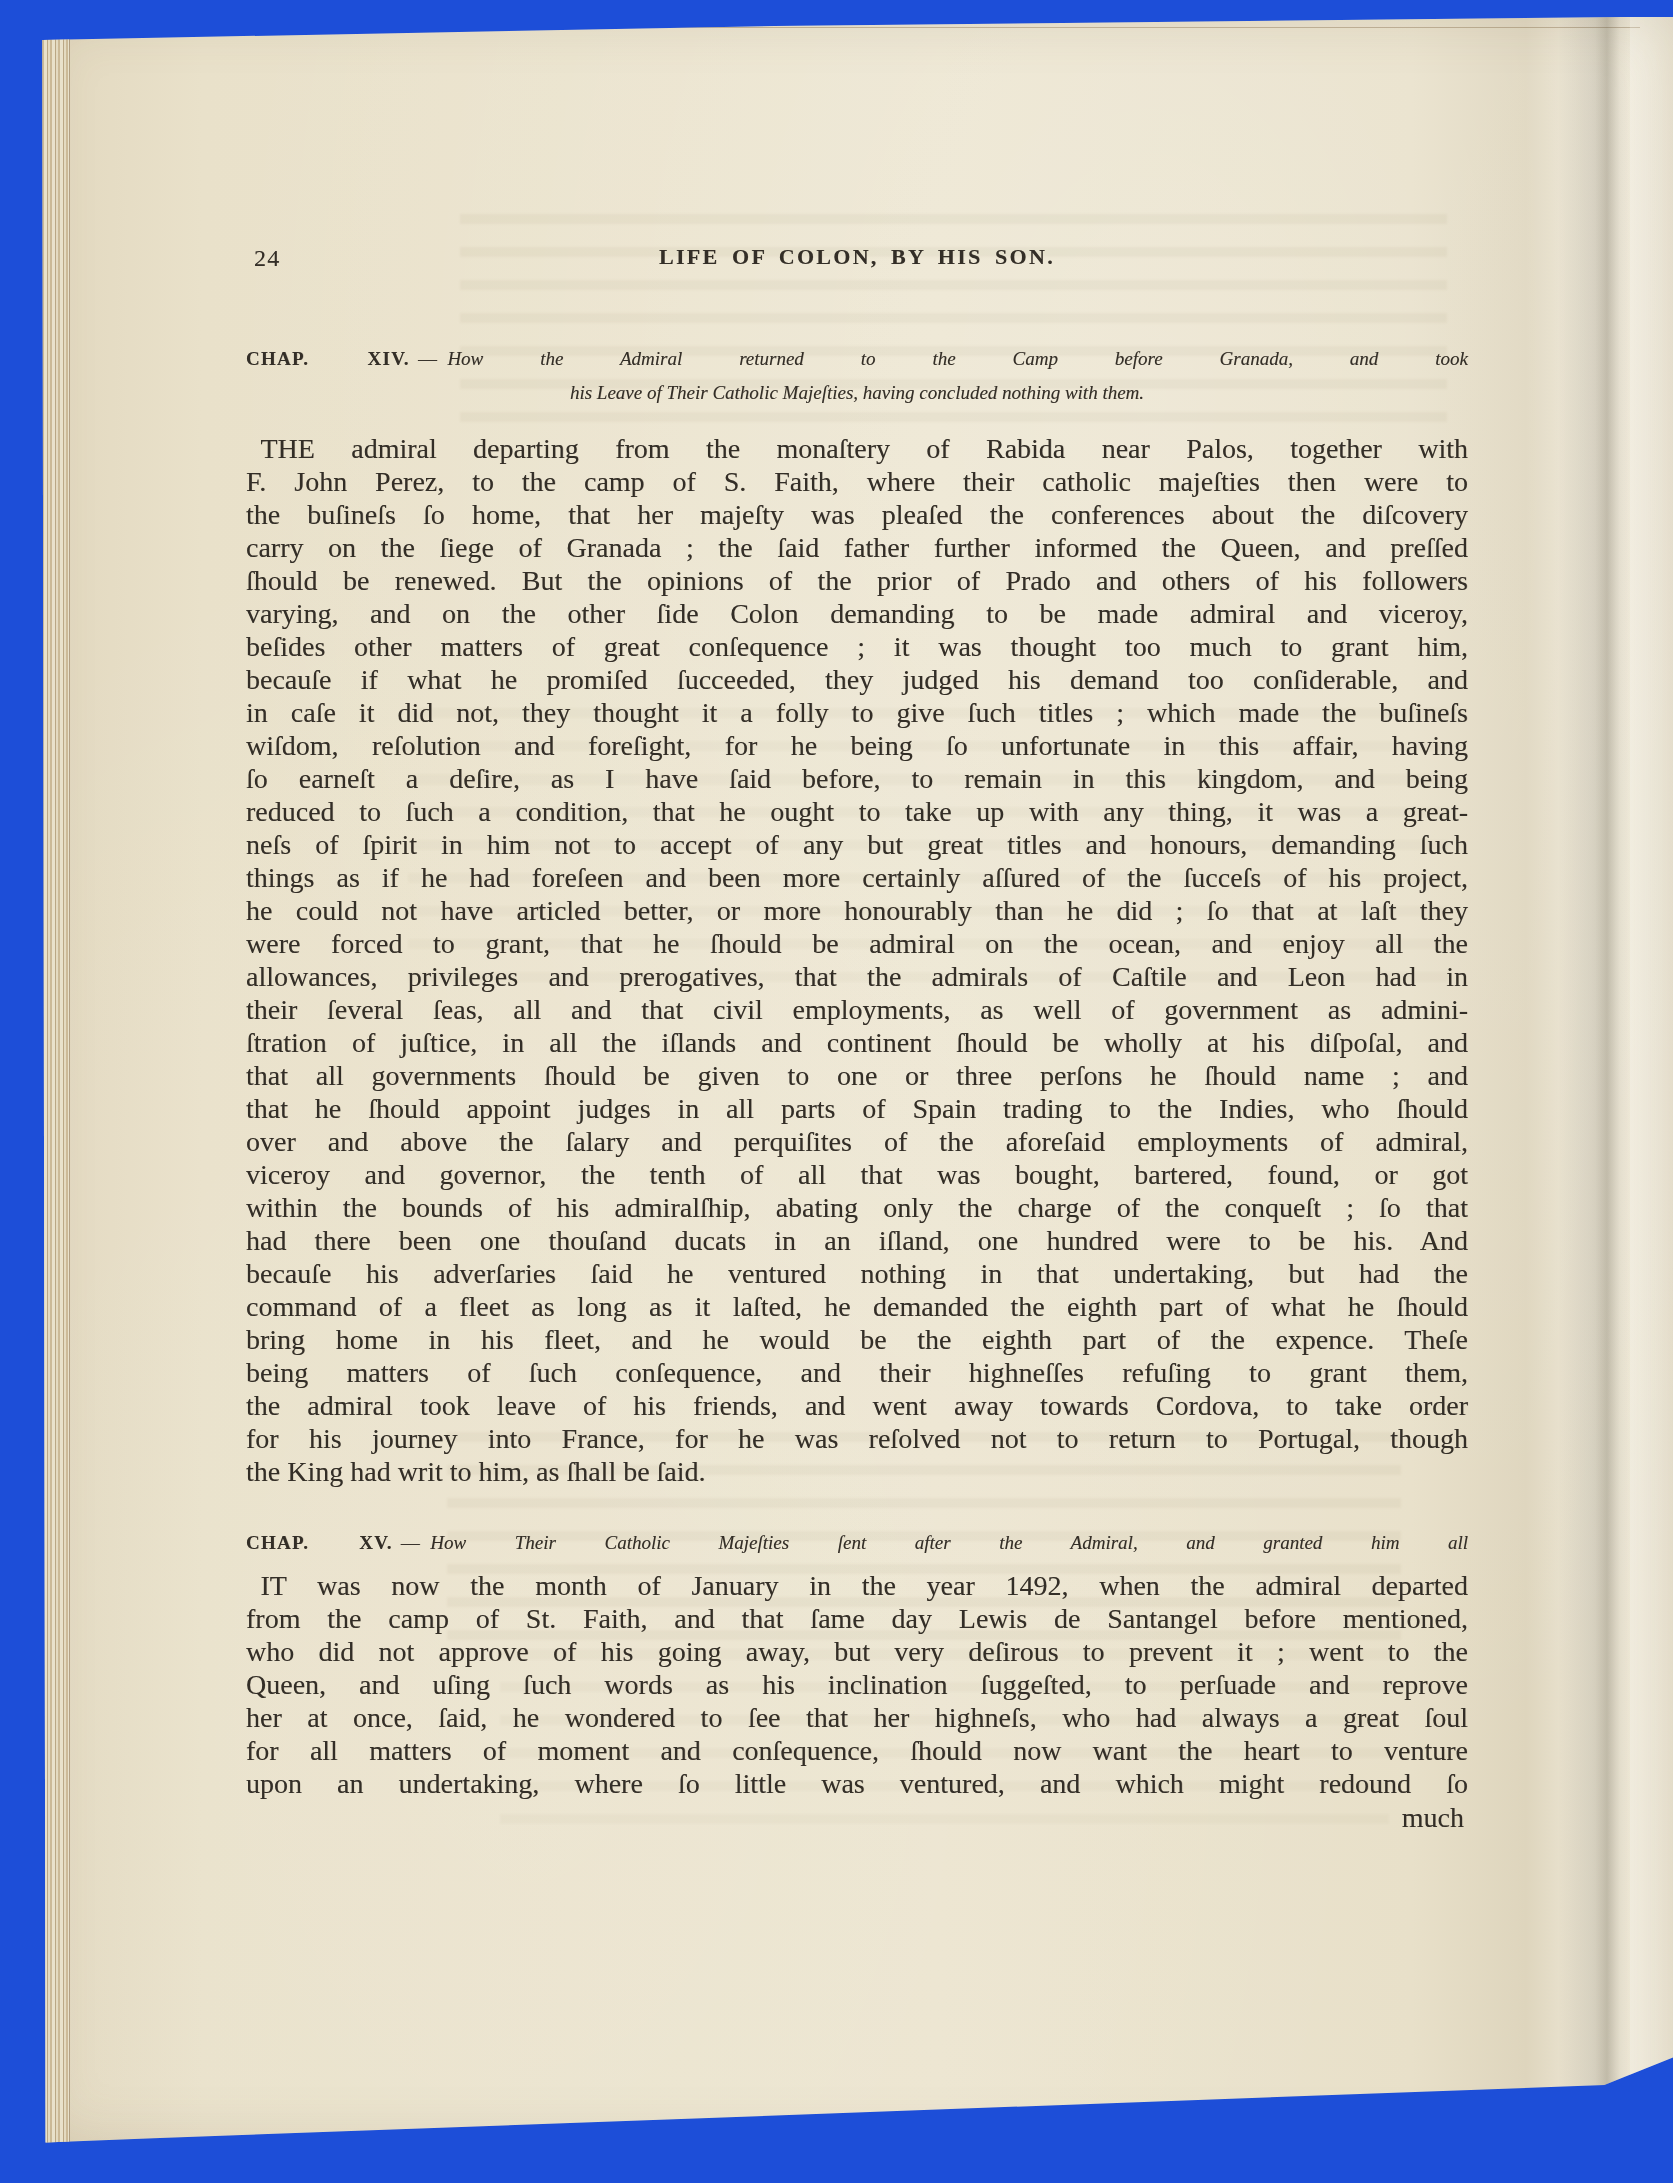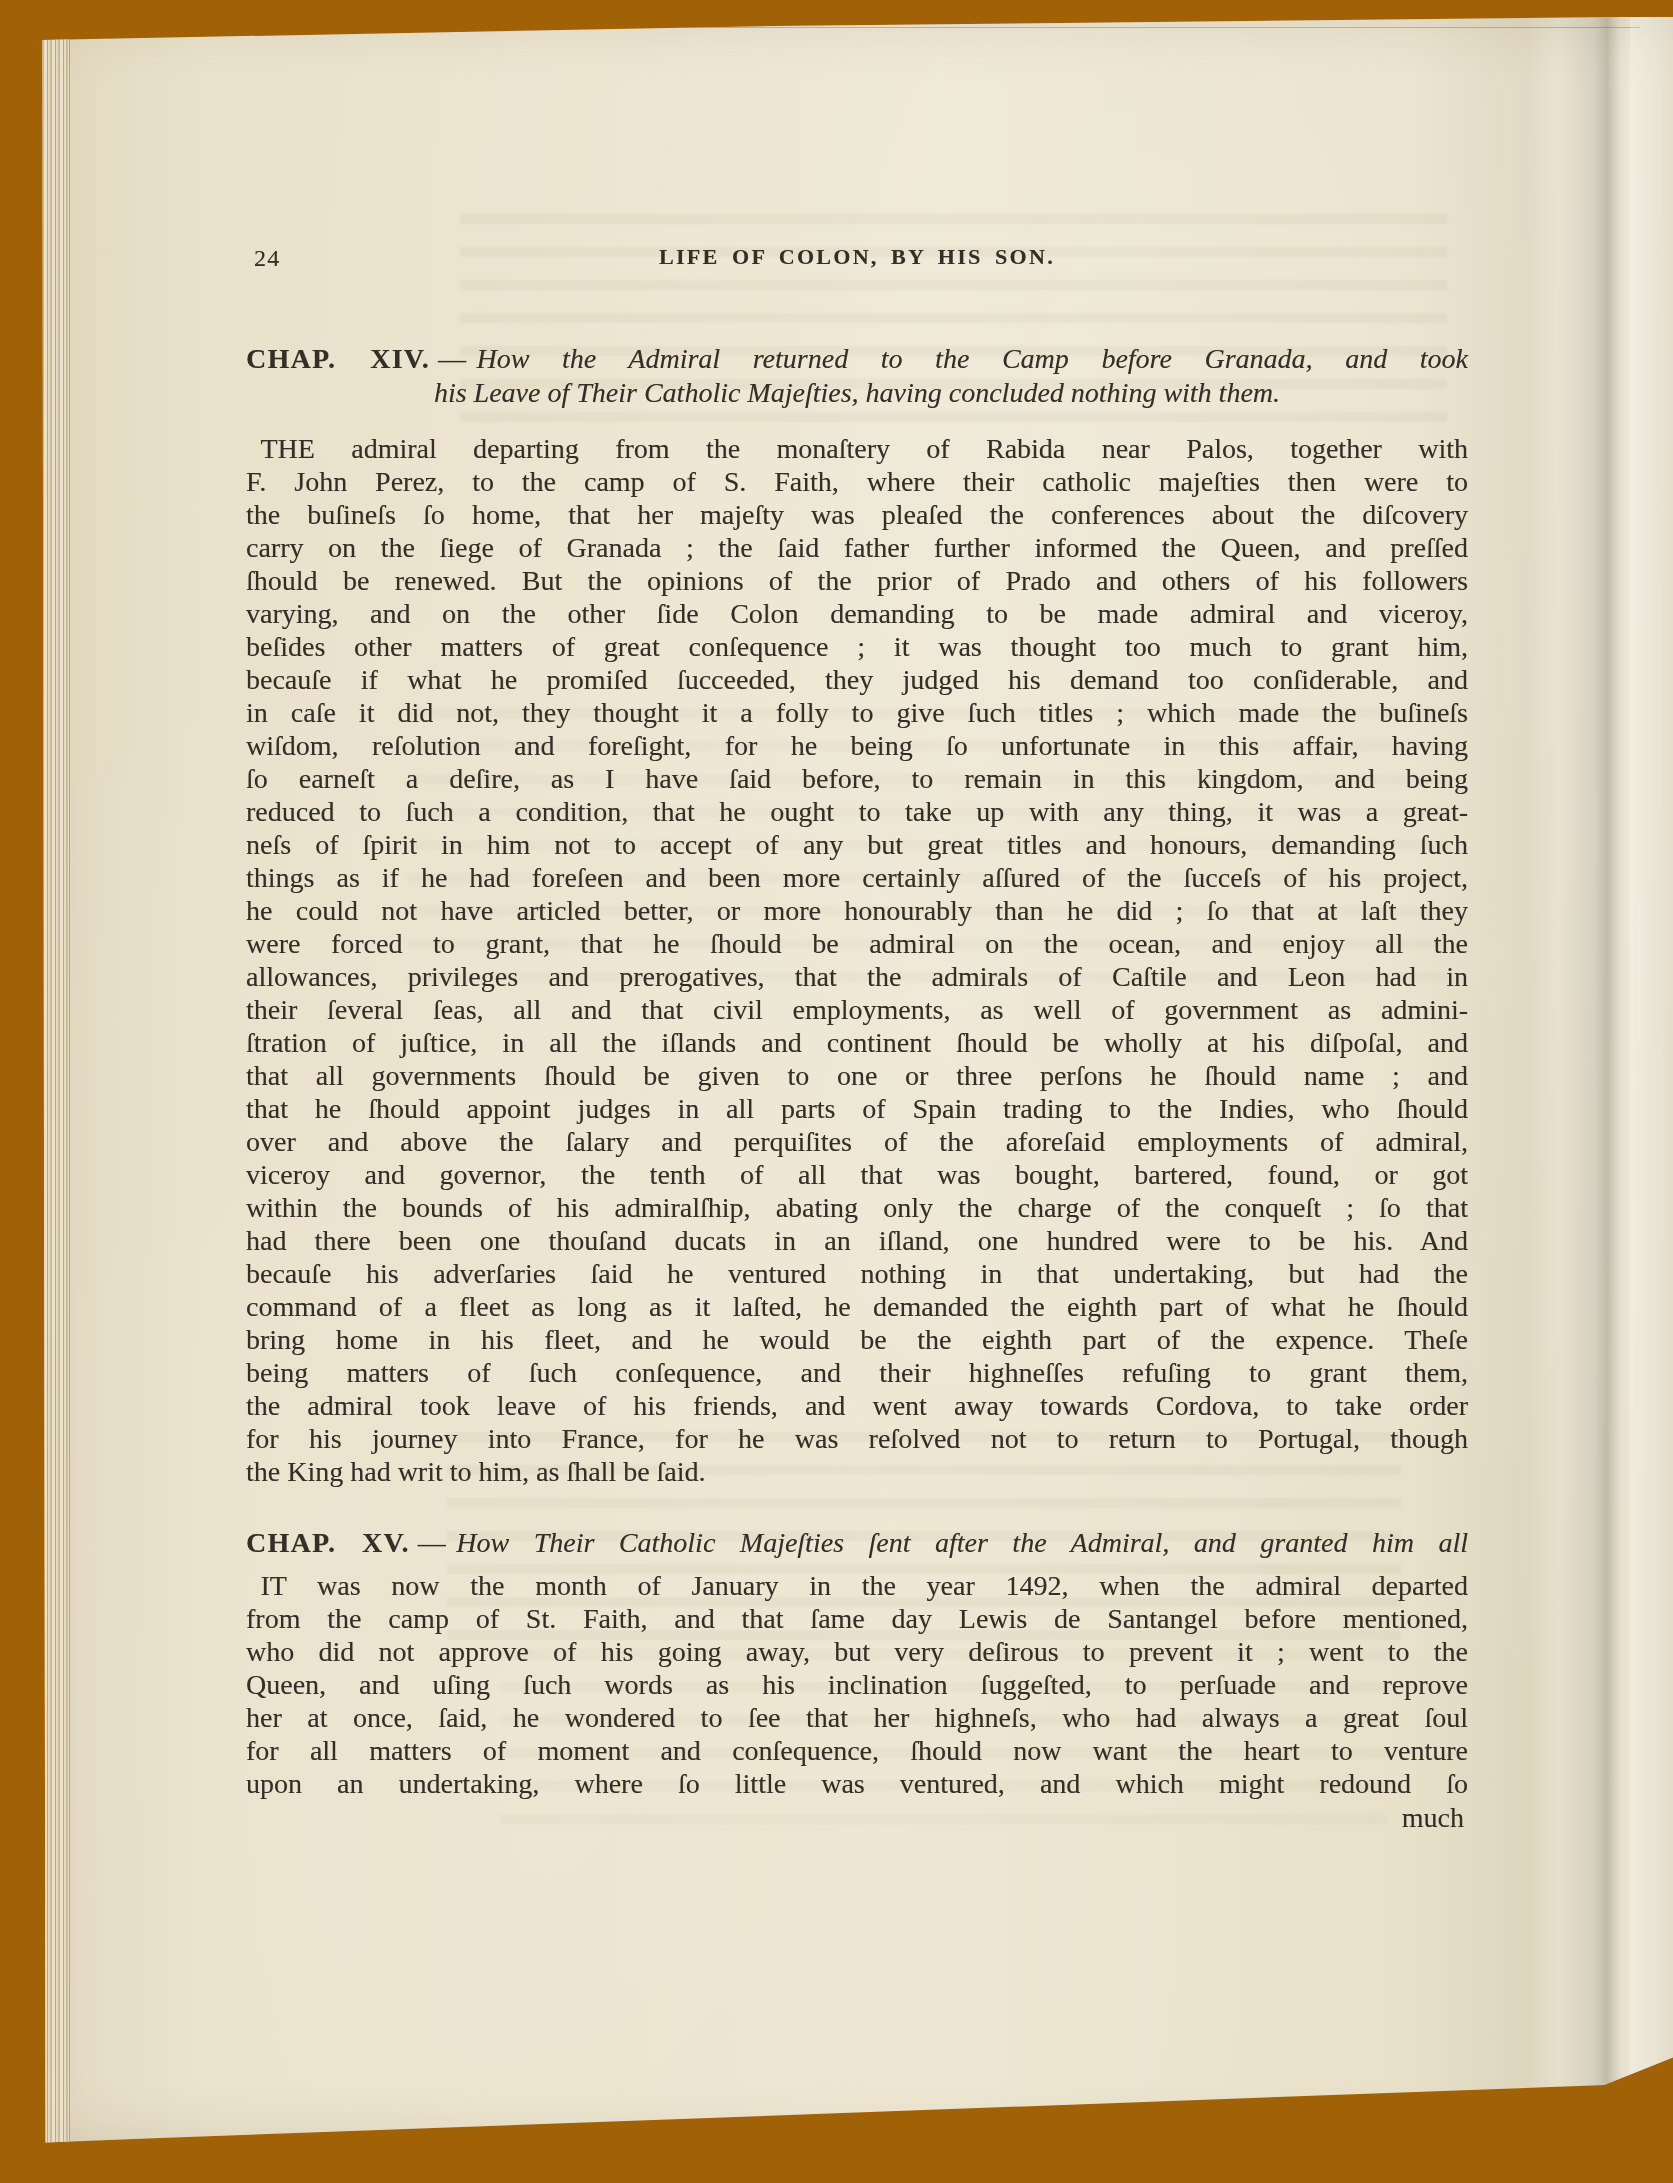--- a/index.html
+++ b/index.html
@@ -2,21 +2,21 @@
 <html style="font-size:10.5px"><head>
 <meta charset="utf-8">
 <style>
   html,body{margin:0;padding:0;}
   body{
     width:1674px;height:2183px;
     background:#242722;
     font-family:"Liberation Serif","DejaVu Serif",serif;
     overflow:hidden;
   }
-  .scan{position:relative;width:1674px;height:2183px;background:#a16207;}
+  .scan{position:relative;width:1674px;height:2183px;background:#1d4ed8;}
 
   
   .page{
     position:absolute;left:39px;top:16.5px;width:1634px;height:2126px;
     background:
       radial-gradient(ellipse at 68% 18%, rgba(255,255,255,0.20), transparent 60%),
       radial-gradient(ellipse at 30% 80%, rgba(255,255,255,0.10), transparent 55%),
       linear-gradient(90deg,#e2d8bf 0%,#e9e1ca 10%,#ece5d0 55%,#e8e0c9 84%,#ded5bd 91%,#efe9d8 95%,#ece6d4 100%);
     box-shadow:inset 0 0 59px rgba(120,100,60,0.18);
     clip-path:polygon(0.2% 1.1%, 45% 0.45%, 100% 0%, 100% 96%, 95.8% 97.3%, 7% 99.8%, 0.4% 100%);
@@ -72,21 +72,21 @@
   .header-row{
     margin-top:227px;position:relative;height:30px;
   }
   .page-number{
     position:absolute;left:8px;top:1.3px;font-size:24px;letter-spacing:1.3px;
   }
   .running-head{
     display:block;text-align:center;font-size:22px;font-weight:700;
     letter-spacing:2.3px;word-spacing:4.6px;
   }
-  .chap-heading{font-size:28px;line-height:34px;}
+  .chap-heading{font-size:19px;line-height:34px;}
   .chap-heading.line1{margin-top:68px;text-align:justify;text-align-last:justify;}
   .chap-label{letter-spacing:1.3px;font-weight:600;}
   .chap-dash{margin:0 10.5px 0 8px;}
   .chap-title{font-style:italic;}
   .chap-heading.line2{text-align:center;font-style:italic;}
 
   .body-para{margin-top:22.4px;font-size:28px;}
   .body-para .body-line{
     line-height:33px;text-align:justify;text-align-last:justify;
     white-space:normal;

